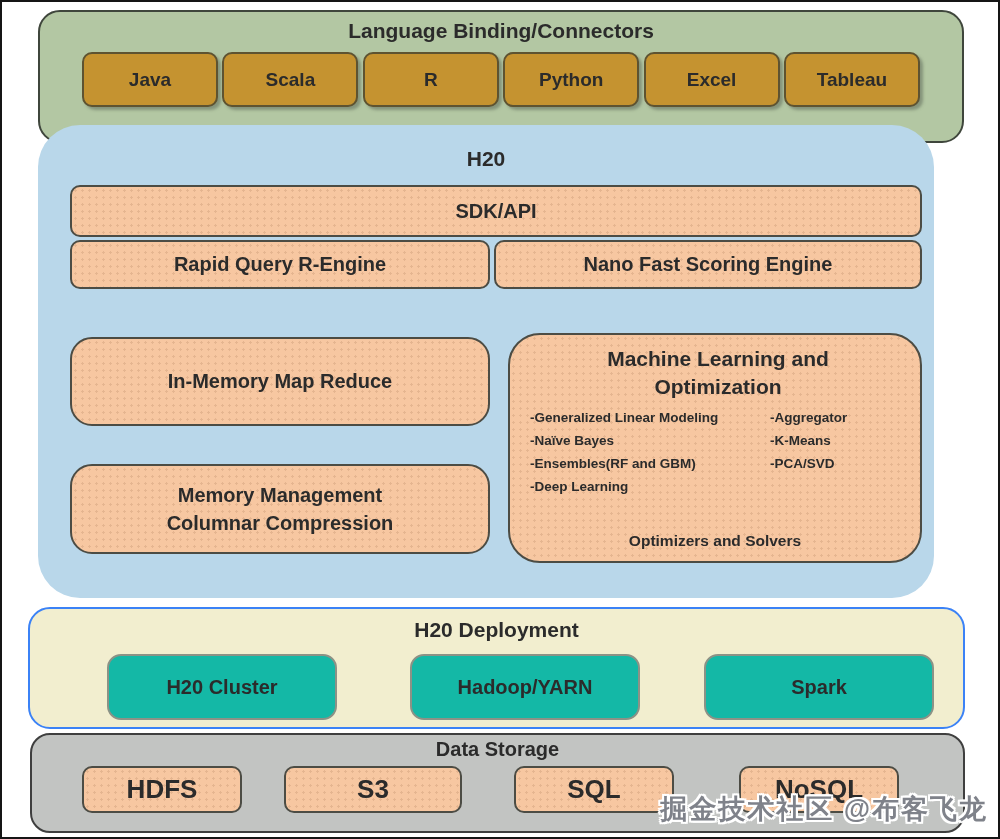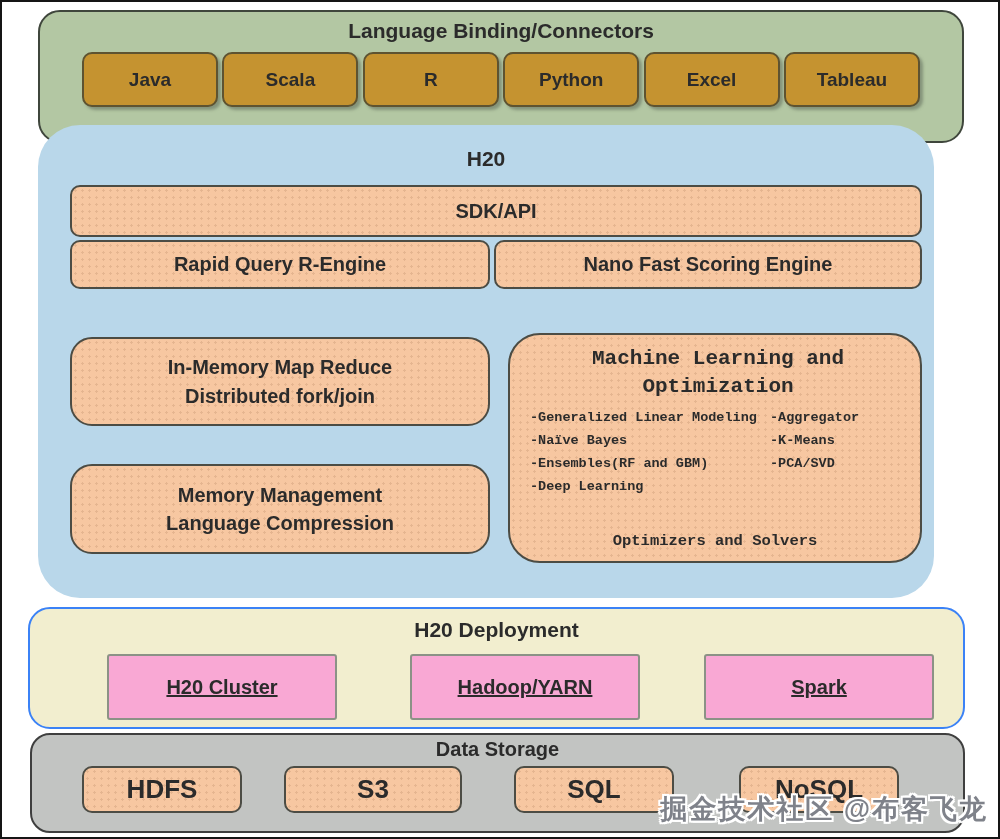--- a/index.html
+++ b/index.html
@@ -31,36 +31,36 @@
     display:flex; align-items:center; justify-content:center; font-size:20px; font-weight:600; }
   .engine { top:115px; height:49px; border-radius:10px; display:flex;
     align-items:center; justify-content:center; font-size:20px; font-weight:600; }
   .engine-left  { left:32px;  width:420px; }
   .engine-right { left:456px; width:428px; }
   .midbox { left:32px; width:420px; border-radius:22px; display:flex; flex-direction:column;
     align-items:center; justify-content:center; font-size:20px; font-weight:600; line-height:1.42; }
   .inmem   { top:212px; height:89px; }
   .memmgmt { top:339px; height:90px; }
   .mlbox { left:470px; top:208px; width:414px; height:230px; border-radius:32px;
-    padding:10px 6px 8px 12px;font-family:Liberation Mono, monospace; }
+    padding:10px 6px 8px 12px; }
   .ml-title { text-align:center; font-size:21px; font-weight:600; line-height:1.32; }
   .ml-cols { display:flex; margin-top:7px; padding-left:8px; }
   .ml-col-left { width:240px; }
   .ml-col-right { flex:1; }
   .ml-item { font-size:13.5px; font-weight:700; line-height:1.7; white-space:nowrap; }
   .ml-footer { position:absolute; bottom:11px; left:0; right:0; text-align:center;
     font-size:15.5px; font-weight:700; }
 
   
   .deployment { left:26px; top:605px; width:937px; height:122px;
     background:#f2eecf; border:2px solid #3b82f6; border-radius:22px; }
   .deploy-title { text-align:center; padding-top:9px; font-size:21px; font-weight:600; }
-  .deploy-box { top:45px; width:230px; height:66px; background:#f9a8d4;
-    border:2px solid #8c9286; border-radius:3px; display:flex; align-items:center;
-    justify-content:center; font-size:20px; font-weight:600;text-decoration:underline; }
+  .deploy-box { top:45px; width:230px; height:66px; background:#14b8a6;
+    border:2px solid #8c9286; border-radius:14px; display:flex; align-items:center;
+    justify-content:center; font-size:20px; font-weight:600; }
   .deploy-0 { left:77px; } .deploy-1 { left:380px; } .deploy-2 { left:674px; }
 
   
   .storage { left:28px; top:731px; width:935px; height:100px;
     background:#c2c4c2; border:2px solid #3f3f3f; border-radius:20px; }
   .storage-title { text-align:center; padding-top:3px; font-size:20px; font-weight:700; }
   .store-box { top:31px; width:160px; height:47px; border-radius:10px; display:flex;
     align-items:center; justify-content:center; font-size:26px; font-weight:700; }
   .store-0 { left:50px; } .store-1 { left:252px; width:178px; }
   .store-2 { left:482px; } .store-3 { left:707px; }
@@ -92,26 +92,25 @@
   <div class="abs h2o">
     <div class="h2o-title">H20</div>
 
     <div class="abs salmon sdk">SDK/API</div>
 
     <div class="abs salmon engine engine-left">Rapid Query R-Engine</div>
     <div class="abs salmon engine engine-right">Nano Fast Scoring Engine</div>
 
     <div class="abs salmon midbox inmem">
       <span>In-Memory Map Reduce</span>
-      <span>Distributed fork/join</span>
     </div>
 
     <div class="abs salmon midbox memmgmt">
       <span>Memory Management</span>
-      <span>Language Compression</span>
+      <span>Columnar Compression</span>
     </div>
 
     <div class="abs salmon mlbox">
       <div class="ml-title">
         <div>Machine Learning and</div>
         <div>Optimization</div>
       </div>
       <div class="ml-cols">
         <div class="ml-col-left">
           <div class="ml-item">-Generalized Linear Modeling</div>

